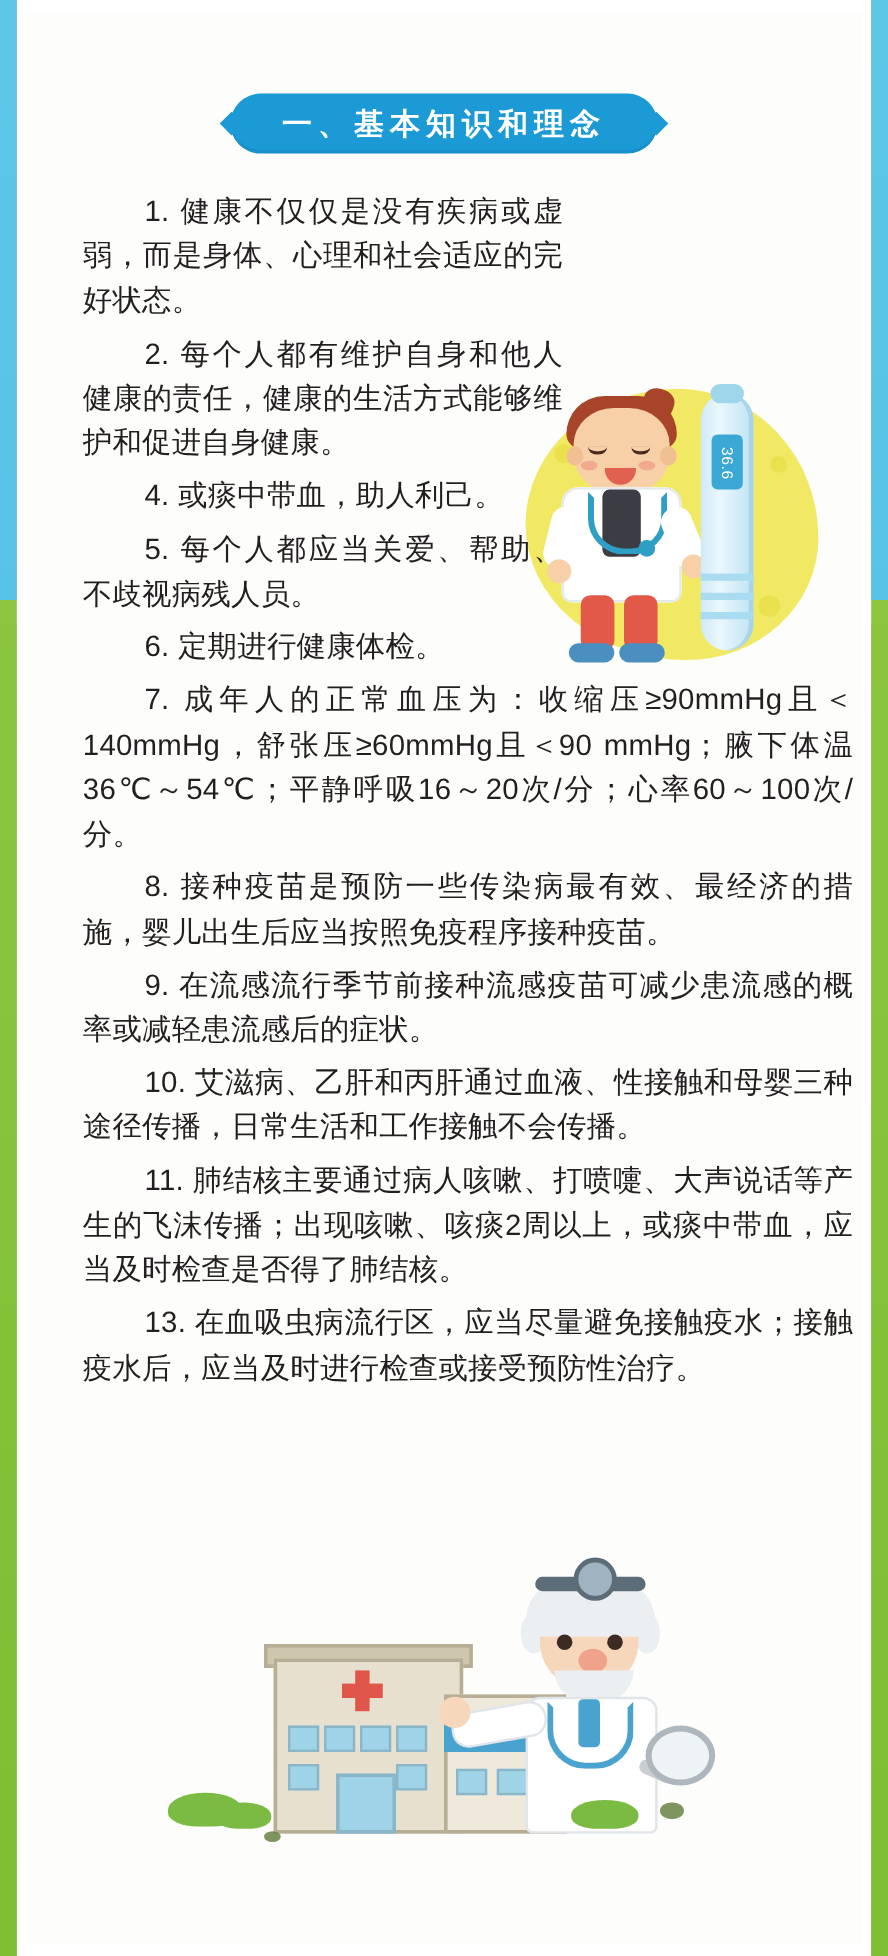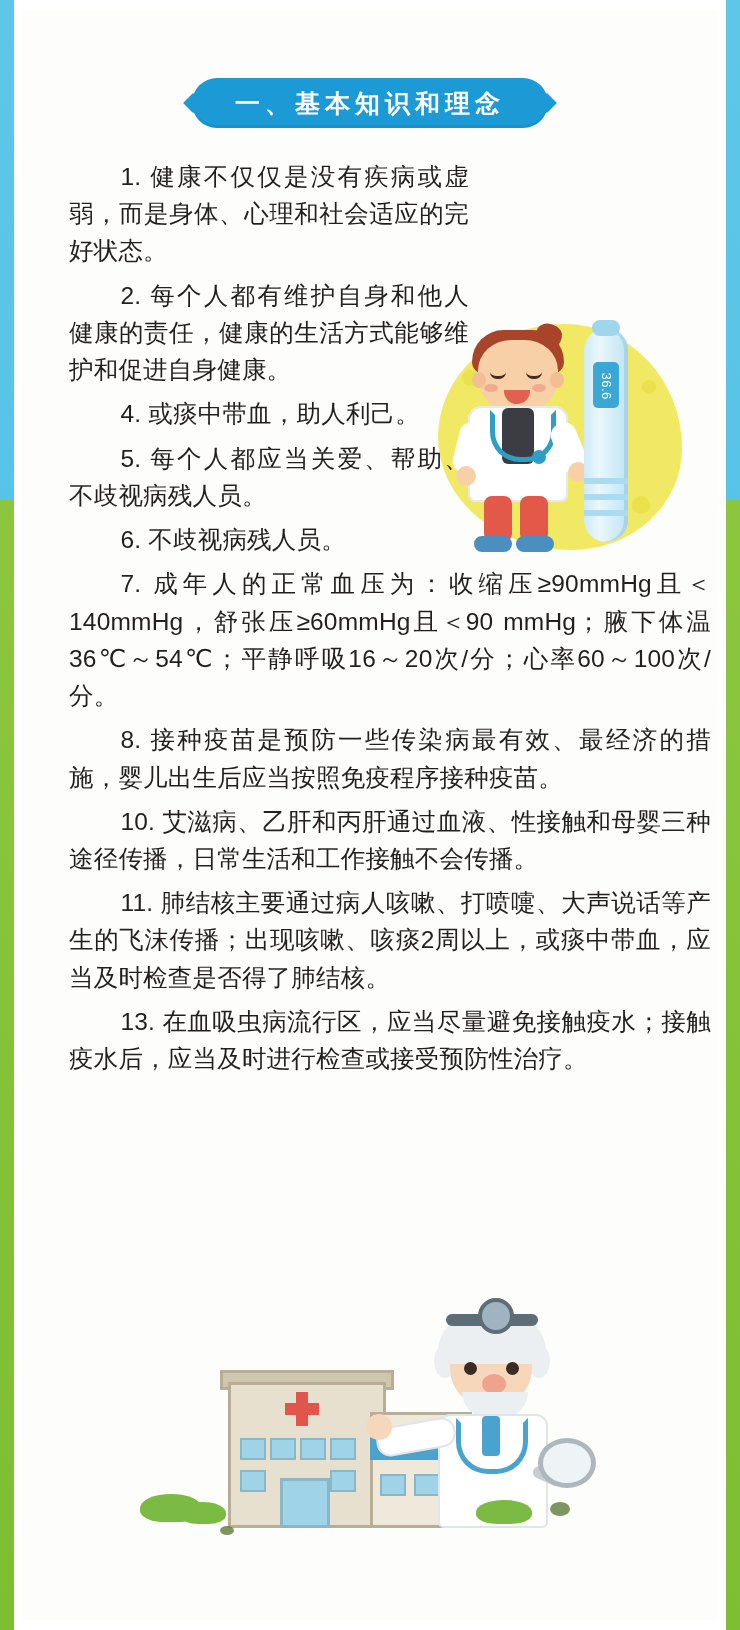--- a/index.html
+++ b/index.html
@@ -557,23 +557,24 @@
       <div class="thermo-band" style="top:166px;"></div>
       <div class="thermo-band" style="top:182px;"></div>
     </div>
   </div>
 
   <div class="content">
     <p class="para narrow"><span class="num">1.</span> <span>健康不仅仅是没有疾病或虚弱，而是身体、心理和社会适应的完好状态。</span></p>
     <p class="para narrow"><span class="num">2.</span> <span>每个人都有维护自身和他人健康的责任，健康的生活方式能够维护和促进自身健康。</span></p>
     <p class="para narrow"><span class="num">4.</span> <span>或痰中带血，助人利己。</span></p>
     <p class="para narrow"><span class="num">5.</span> <span>每个人都应当关爱、帮助、不歧视病残人员。</span></p>
-    <p class="para narrow"><span class="num">6.</span> <span>不歧视病残人员。</span></p>
+    <p class="para narrow"><span class="num">6.</span> <span>定期进行健康体检。</span></p>
     <p class="para"><span class="num">7.</span> <span>成年人的正常血压为：收缩压≥90mmHg且＜140mmHg，舒张压≥60mmHg且＜90 mmHg；腋下体温36℃～54℃；平静呼吸16～20次/分；心率60～100次/分。</span></p>
     <p class="para"><span class="num">8.</span> <span>接种疫苗是预防一些传染病最有效、最经济的措施，婴儿出生后应当按照免疫程序接种疫苗。</span></p>
+    <p class="para"><span class="num">9.</span> <span>在流感流行季节前接种流感疫苗可减少患流感的概率或减轻患流感后的症状。</span></p>
     <p class="para"><span class="num">10.</span> <span>艾滋病、乙肝和丙肝通过血液、性接触和母婴三种途径传播，日常生活和工作接触不会传播。</span></p>
     <p class="para"><span class="num">11.</span> <span>肺结核主要通过病人咳嗽、打喷嚏、大声说话等产生的飞沫传播；出现咳嗽、咳痰2周以上，或痰中带血，应当及时检查是否得了肺结核。</span></p>
     <p class="para"><span class="num">13.</span> <span>在血吸虫病流行区，应当尽量避免接触疫水；接触疫水后，应当及时进行检查或接受预防性治疗。</span></p>
   </div>
 
   <div class="illus-bottom">
     <div class="hosp-roof"></div>
     <div class="hosp-main"></div>
     <div class="hosp-wing"></div>
     <div class="hosp-band"></div>

